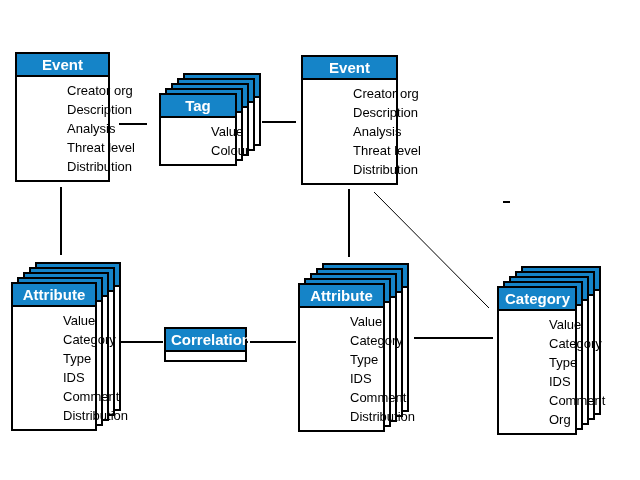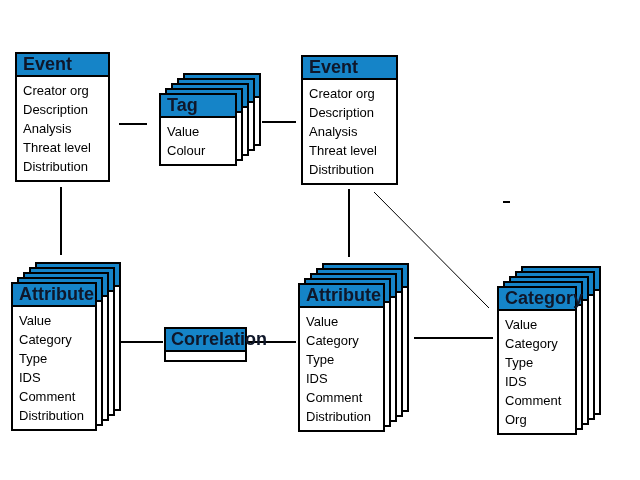--- a/index.html
+++ b/index.html
@@ -32,34 +32,35 @@
   .g3{transform:translate(18px,-15px);}
   .g4{transform:translate(24px,-20px);}
   .card{
     position:relative;
     background:var(--paper);
     border:2px solid var(--ink);
     box-sizing:border-box;
   }
   .card-header{
     background:var(--blue);
-    color:#0f172a;
+    color:#ffffff;
     font-weight:bold;
-    font-size:18px;
+    font-size:15px;
     line-height:15px;
     padding:3px 6px;
     border-bottom:2px solid var(--ink);
     white-space:nowrap;
+    text-align:center;
   }
   .card-body{
     padding:4px 6px 4px 6px;
     font-size:13px;
     color:#000;
   }
-  .row{line-height:19px;white-space:nowrap;}
+  .row{line-height:19px;white-space:nowrap;margin-left:44px;}
   .empty-body{height:8px;padding:0;}
 </style>
 </head>
 <body>
 
 <div id="canvas">
 
   <svg id="edges" width="640" height="480" viewBox="0 0 640 480">
     <line x1="119" y1="124" x2="147" y2="124" stroke="#000" stroke-width="2"></line>
     <line x1="262" y1="122" x2="296" y2="122" stroke="#000" stroke-width="2"></line>

